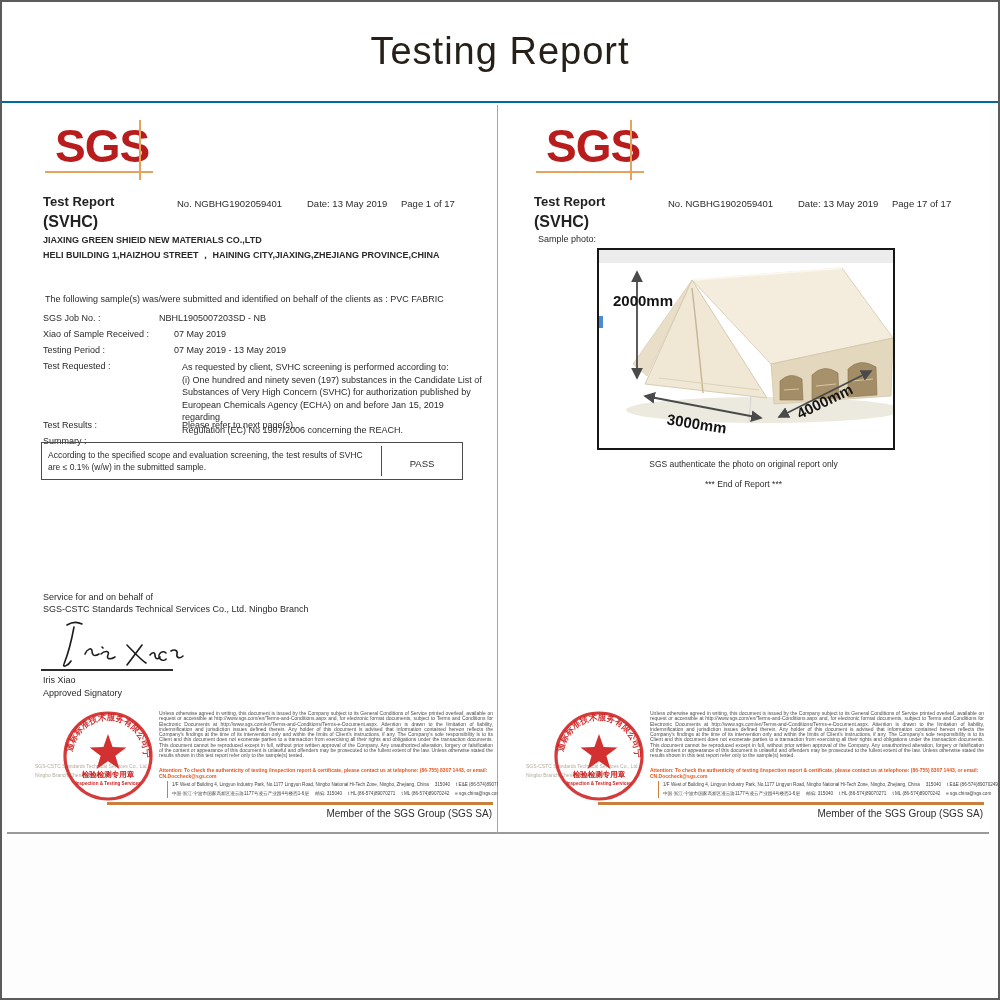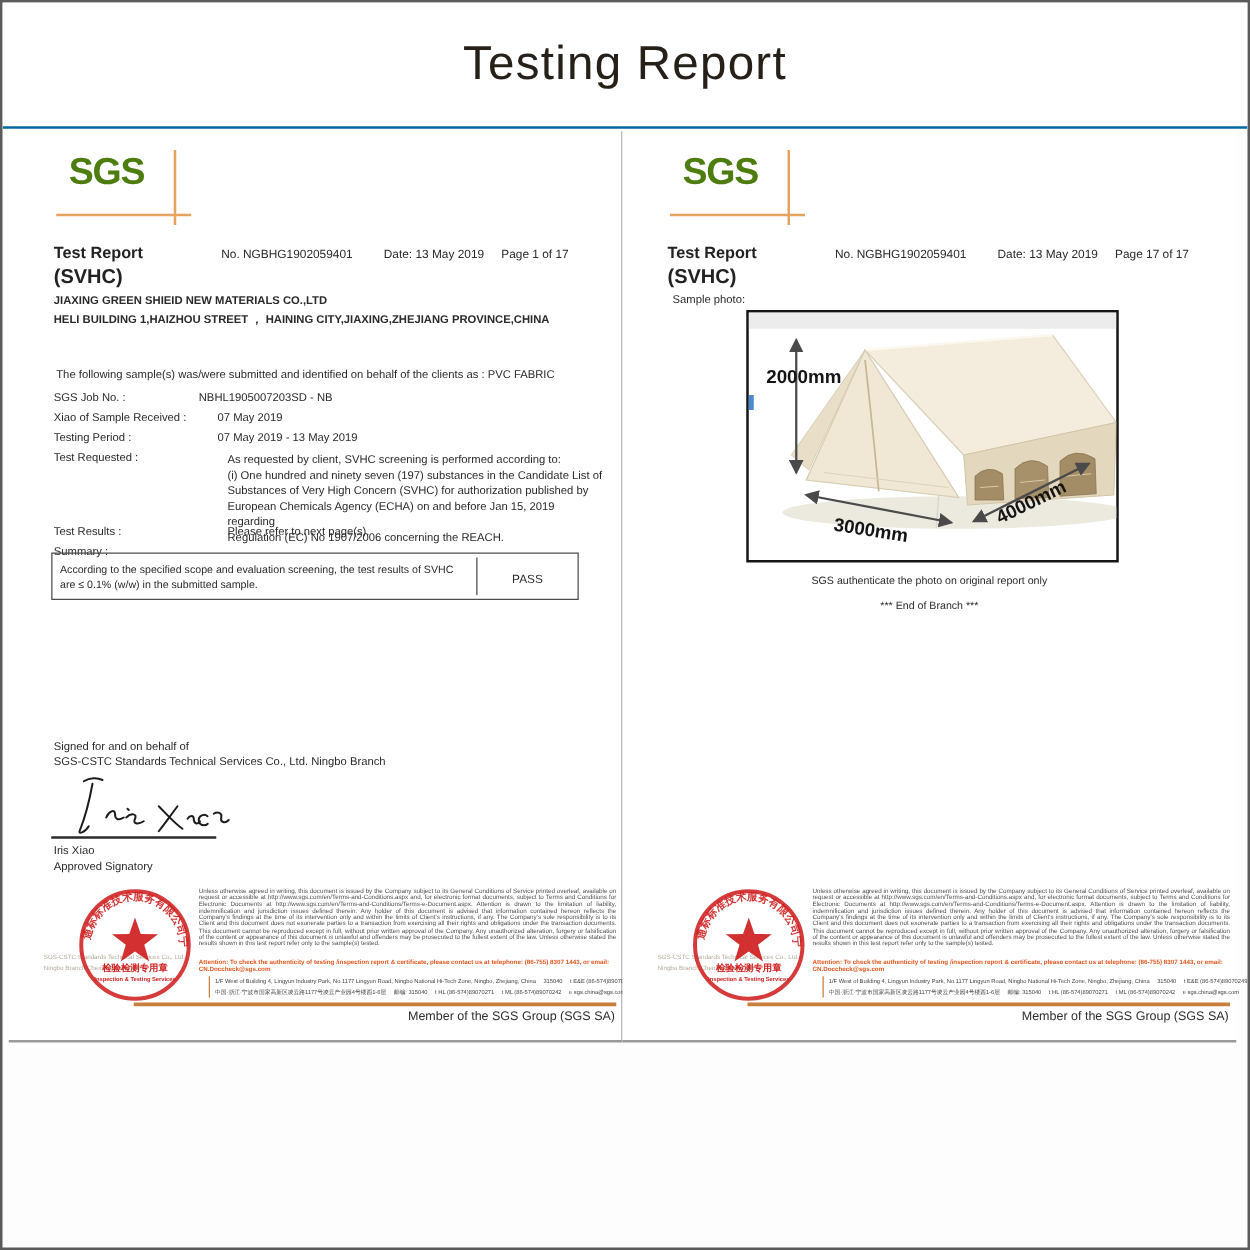--- a/index.html
+++ b/index.html
@@ -6,21 +6,21 @@
   *{box-sizing:border-box;font-family:"Liberation Sans",sans-serif;}
   #canvas{position:relative;width:1000px;height:1000px;background:#fdfdfd;border:2px solid #5b5b5b;overflow:hidden;}
   .abs{position:absolute;}
   #top-banner{position:absolute;top:0;left:0;width:996px;height:101px;background:#fff;border-bottom:2px solid #0369a1;display:flex;align-items:center;justify-content:center;}
   #top-banner h1{font-size:38px;font-weight:400;color:#262019;letter-spacing:1px;margin:0;}
   .page{position:absolute;top:103px;width:491px;height:729px;background:#fff;border-bottom:2px solid #9a9a9a;}
   #page-left{left:5px;border-right:1px solid #a5a5a5;}
   #page-right{left:496px;}
   
   .logo{position:absolute;left:42px;top:18px;width:110px;height:62px;}
-  .logo .sgs{position:absolute;left:6px;top:0px;font-size:30px;font-weight:bold;color:#4d7c0f;letter-spacing:-1px;line-height:1;}
+  .logo .sgs{position:absolute;left:6px;top:0px;font-size:46px;font-weight:bold;color:#b91c1c;letter-spacing:-1px;line-height:1;}
   .logo .hline{position:absolute;left:-4px;top:48px;width:108px;height:2px;background:#e5a35e;}
   .logo .vline{position:absolute;left:90px;top:-3px;width:2px;height:60px;background:#e5a35e;}
   .rep-title{position:absolute;left:36px;top:89px;font-size:13px;font-weight:bold;color:#222;}
   .rep-sub{position:absolute;left:36px;top:108px;font-size:16px;font-weight:bold;color:#222;}
   .hmeta{position:absolute;top:93px;font-size:9.5px;color:#2a2a2a;}
   .bodytxt{font-size:9px;color:#2a2a2a;}
   .bold{font-weight:bold;}
   .pre{white-space:pre-line;}
   .sum-table{position:absolute;left:34px;top:337px;width:422px;height:38px;border:1.5px solid #4c4c4c;display:flex;align-items:center;}
   .sum-table .cell-l{width:340px;border-right:1.5px solid #4c4c4c;padding:3px 6px;font-size:8.5px;line-height:1.45;color:#2a2a2a;}
@@ -85,21 +85,21 @@
     <div class="abs bodytxt" style="left:36px;top:315px;">Test Results :</div>
     <div class="abs bodytxt" style="left:175px;top:315px;">Please refer to next page(s).</div>
 
     <div class="abs bodytxt" style="left:36px;top:331px;">Summary :</div>
 
     <div class="sum-table">
       <div class="cell-l">According to the specified scope and evaluation screening, the test results of SVHC are ≤ 0.1% (w/w) in the submitted sample.</div>
       <div class="cell-r">PASS</div>
     </div>
 
-    <div class="abs bodytxt" style="left:36px;top:487px;">Signed for and on behalf of</div>
+    <div class="abs bodytxt" style="left:36px;top:487px;">Service for and on behalf of</div>
     <div class="abs bodytxt" style="left:36px;top:499px;">SGS-CSTC Standards Technical Services Co., Ltd. Ningbo Branch</div>
 
     <svg class="abs" style="left:40px;top:513px;" width="140" height="52" viewBox="0 0 140 52">
       <g stroke="#1c1c1c" stroke-width="1.6" fill="none" stroke-linecap="round">
         <path d="M20,7 C25,4 31,4 35,6"></path>
         <path d="M27,9 C25,20 21,36 17,46 C15,50 21,48 24,43"></path>
         <path d="M38,36 C40,31 45,29 45,33 C45,37 47,39 52,36"></path>
         <path d="M55,29 l1,1"></path>
         <path d="M54,36 C58,32 63,33 61,37 C59,41 63,42 68,39"></path>
         <path d="M80,27 C86,33 93,41 99,45"></path>
@@ -195,21 +195,21 @@
         <line x1="38" y1="22" x2="38" y2="128" stroke="#4a4a4a" stroke-width="1.8" marker-start="url(#ah)" marker-end="url(#ah)"></line>
         <line x1="46" y1="146" x2="162" y2="168" stroke="#4a4a4a" stroke-width="1.8" marker-start="url(#ah)" marker-end="url(#ah)"></line>
         <line x1="180" y1="167" x2="272" y2="121" stroke="#4a4a4a" stroke-width="1.8" marker-start="url(#ah)" marker-end="url(#ah)"></line>
         <text x="14" y="56" font-size="15" font-weight="bold" fill="#141414">2000mm</text>
         <text x="97" y="179" text-anchor="middle" font-size="15" font-weight="bold" fill="#141414" transform="rotate(9 97 179)">3000mm</text>
         <text x="228" y="156" text-anchor="middle" font-size="15" font-weight="bold" fill="#141414" transform="rotate(-26 228 156)">4000mm</text>
       </svg>
     </div>
 
     <div class="photo-note" style="top:354px;">SGS authenticate the photo on original report only</div>
-    <div class="photo-note" style="top:374px;">*** End of Branch ***</div>
+    <div class="photo-note" style="top:374px;">*** End of Report ***</div>
 
     <div class="pfooter">
       <div class="stamp-co">
         <div>SGS-CSTC Standards Technical Services Co., Ltd.</div>
         <div>Ningbo Branch Chemical Laboratory</div>
       </div>
       <svg class="stamp-svg" width="94" height="94" viewBox="0 0 94 94">
         <defs>
             <path id="arcR" d="M 11,47 A 36,36 0 1 1 83,47"></path>
           </defs>

